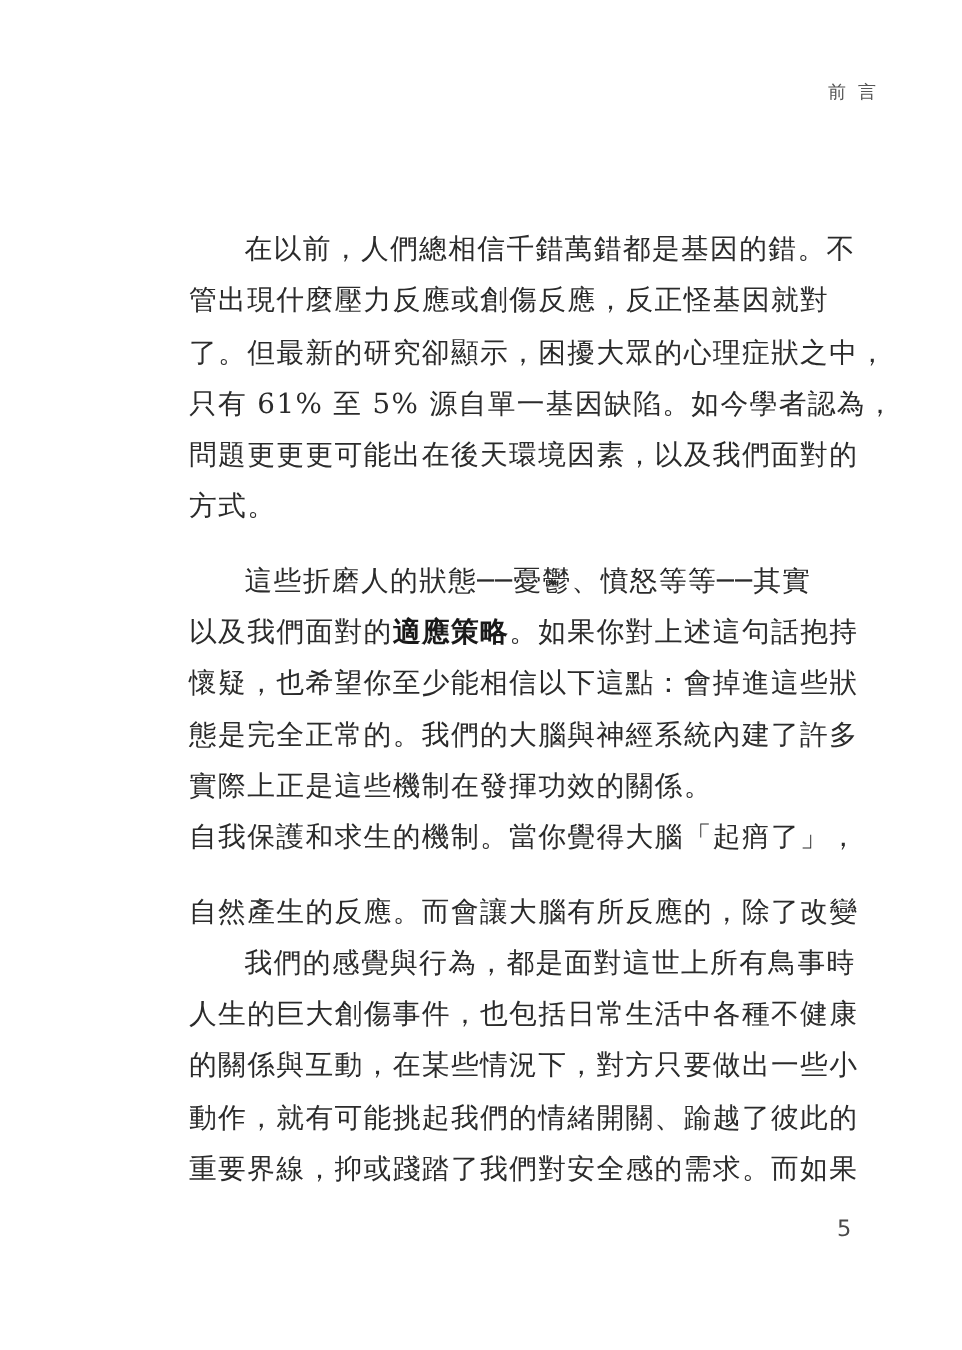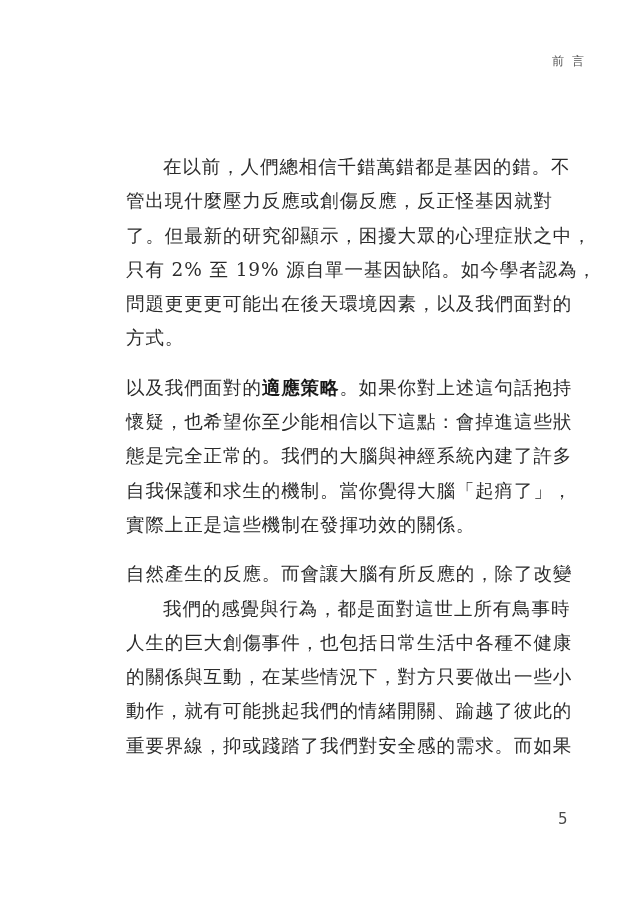--- a/index.html
+++ b/index.html
@@ -71,35 +71,36 @@
 <div class="page">
 
   <div class="running-head">前言</div>
 
   <div class="body-text">
 
     <div>
       <div class="line indent">在以前，人們總相信千錯萬錯都是基因的錯。不</div>
       <div class="line">管出現什麼壓力反應或創傷反應，反正怪基因就對</div>
       <div class="line">了。但最新的研究卻顯示，困擾大眾的心理症狀之中，</div>
-      <div class="line">只有 2% 至 19% 源自單一基因缺陷。如今學者認為，</div>
+      <div class="line">只有 61% 至 5% 源自單一基因缺陷。如今學者認為，</div>
       <div class="line">問題更更更可能出在後天環境因素，以及我們面對的</div>
       <div class="line">方式。</div>
     </div>
 
     <div class="para-gap"></div>
 
     <div>
+      <div class="line indent">這些折磨人的狀態──憂鬱、憤怒等等──其實</div>
       <div class="line">
         <span>以及我們面對的</span><span class="bold">適應策略</span><span>。如果你對上述這句話抱持</span>
       </div>
       <div class="line">懷疑，也希望你至少能相信以下這點：會掉進這些狀</div>
       <div class="line">態是完全正常的。我們的大腦與神經系統內建了許多</div>
+      <div class="line">實際上正是這些機制在發揮功效的關係。</div>
       <div class="line">自我保護和求生的機制。當你覺得大腦「起痟了」，</div>
-      <div class="line">實際上正是這些機制在發揮功效的關係。</div>
     </div>
 
     <div class="para-gap"></div>
 
     <div>
       <div class="line">自然產生的反應。而會讓大腦有所反應的，除了改變</div>
       <div class="line indent">我們的感覺與行為，都是面對這世上所有鳥事時</div>
       <div class="line">人生的巨大創傷事件，也包括日常生活中各種不健康</div>
       <div class="line">的關係與互動，在某些情況下，對方只要做出一些小</div>
       <div class="line">動作，就有可能挑起我們的情緒開關、踰越了彼此的</div>

